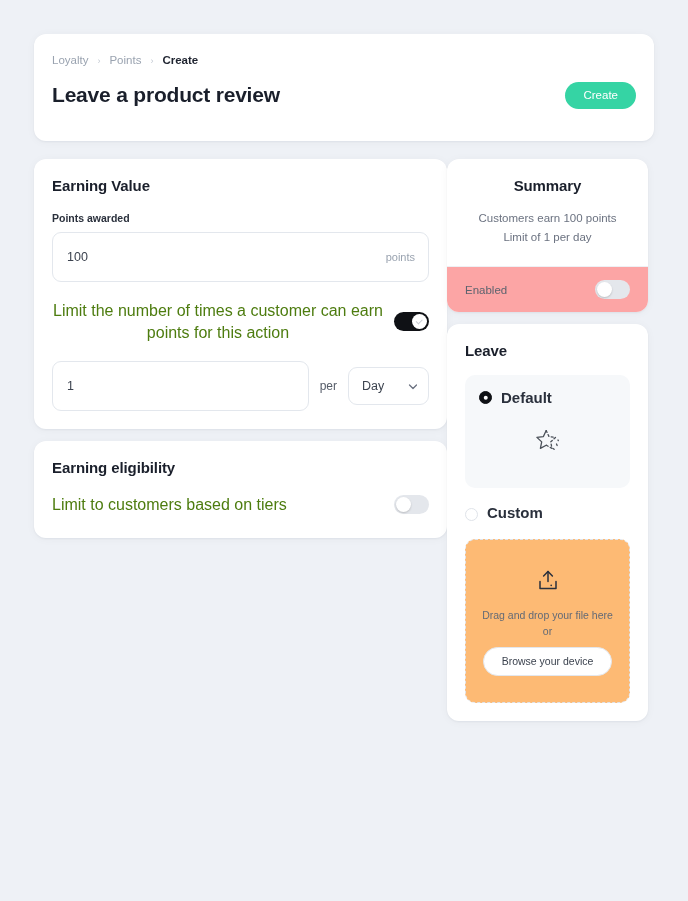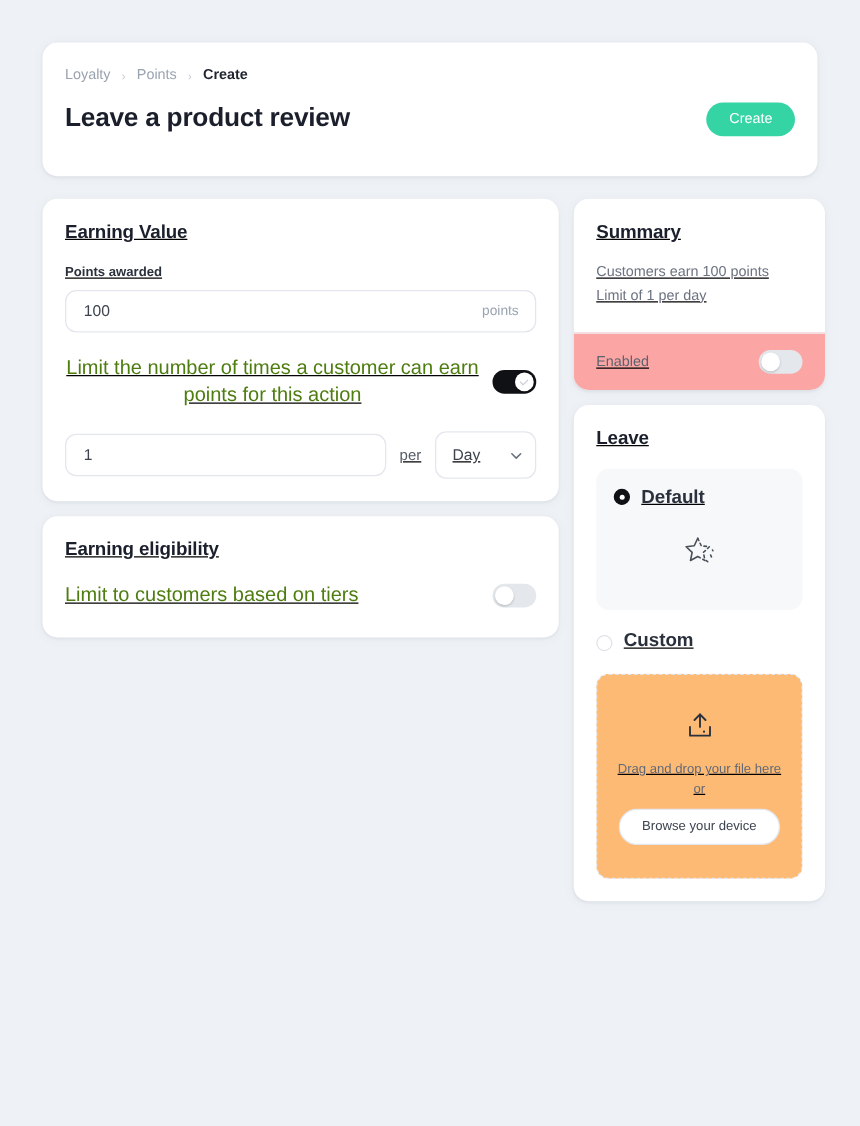--- a/index.html
+++ b/index.html
@@ -70,23 +70,21 @@
     font-family: "Liberation Sans", sans-serif;
     padding: 8px 18px;
     cursor: pointer;
     line-height: 1;
     height: 27px;
   }
 
   
   .columns {
     display: flex;
-    gap: 12px;
     align-items: flex-start;
-    text-decoration: underline;
   }
   .col-left  { width: 413px; flex: none; }
   .col-right { width: 201px; flex: none; }
 
   
   .section-card { padding: 18px; margin-bottom: 12px; }
 
   .section-title {
     font-size: 15px;
     font-weight: bold;
@@ -98,21 +96,21 @@
   .field-label {
     font-size: 10.5px;
     font-weight: bold;
     color: #2a303c;
     margin-bottom: 8px;
   }
 
   
   .text-input {
     width: 100%;
-    height: 34px;
+    height: 50px;
     border: 1px solid #e3e7ed;
     border-radius: 9px;
     background: #fff;
     font-family: "Liberation Sans", sans-serif;
     font-size: 12.5px;
     color: #3c434f;
     padding: 0 14px;
     outline: none;
   }
   .input-wrap { position: relative; }
@@ -197,21 +195,21 @@
     position: absolute;
     left: 4px; top: 4.5px;
     width: 5px; height: 2.5px;
     border-left: 1.2px solid #c9cdd4;
     border-bottom: 1.2px solid #c9cdd4;
     transform: rotate(-45deg);
   }
 
   
   .summary-card { padding: 0; margin-bottom: 12px; overflow: hidden; }
-  .summary-body { padding: 18px 18px 20px 18px; }
+  .summary-body { padding: 18px 18px 20px 18px; text-align: center; }
   .summary-line {
     font-size: 11.5px;
     color: #6b7280;
     line-height: 1.62;
   }
   .summary-foot {
     background: #fca5a5;
     border-top: 1px solid #eef0f4;
     padding: 13px 18px;
     display: flex;

